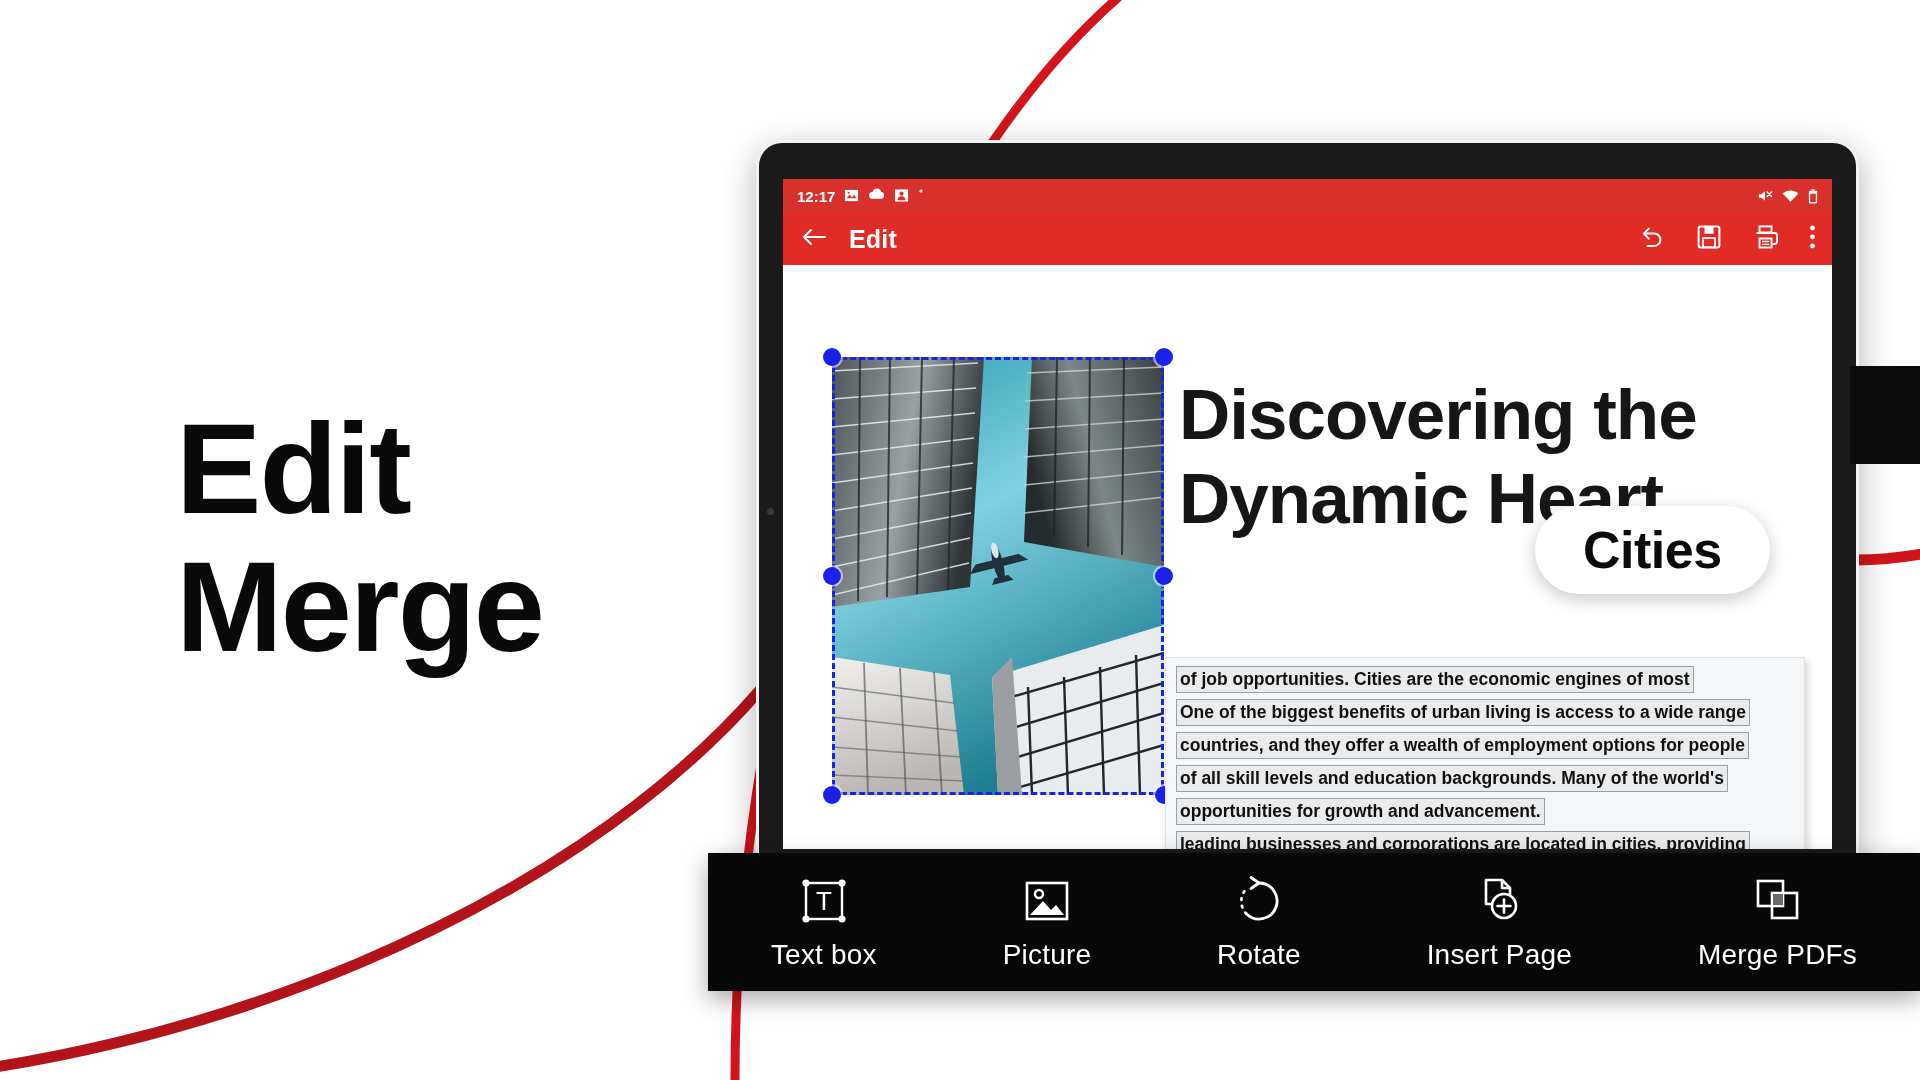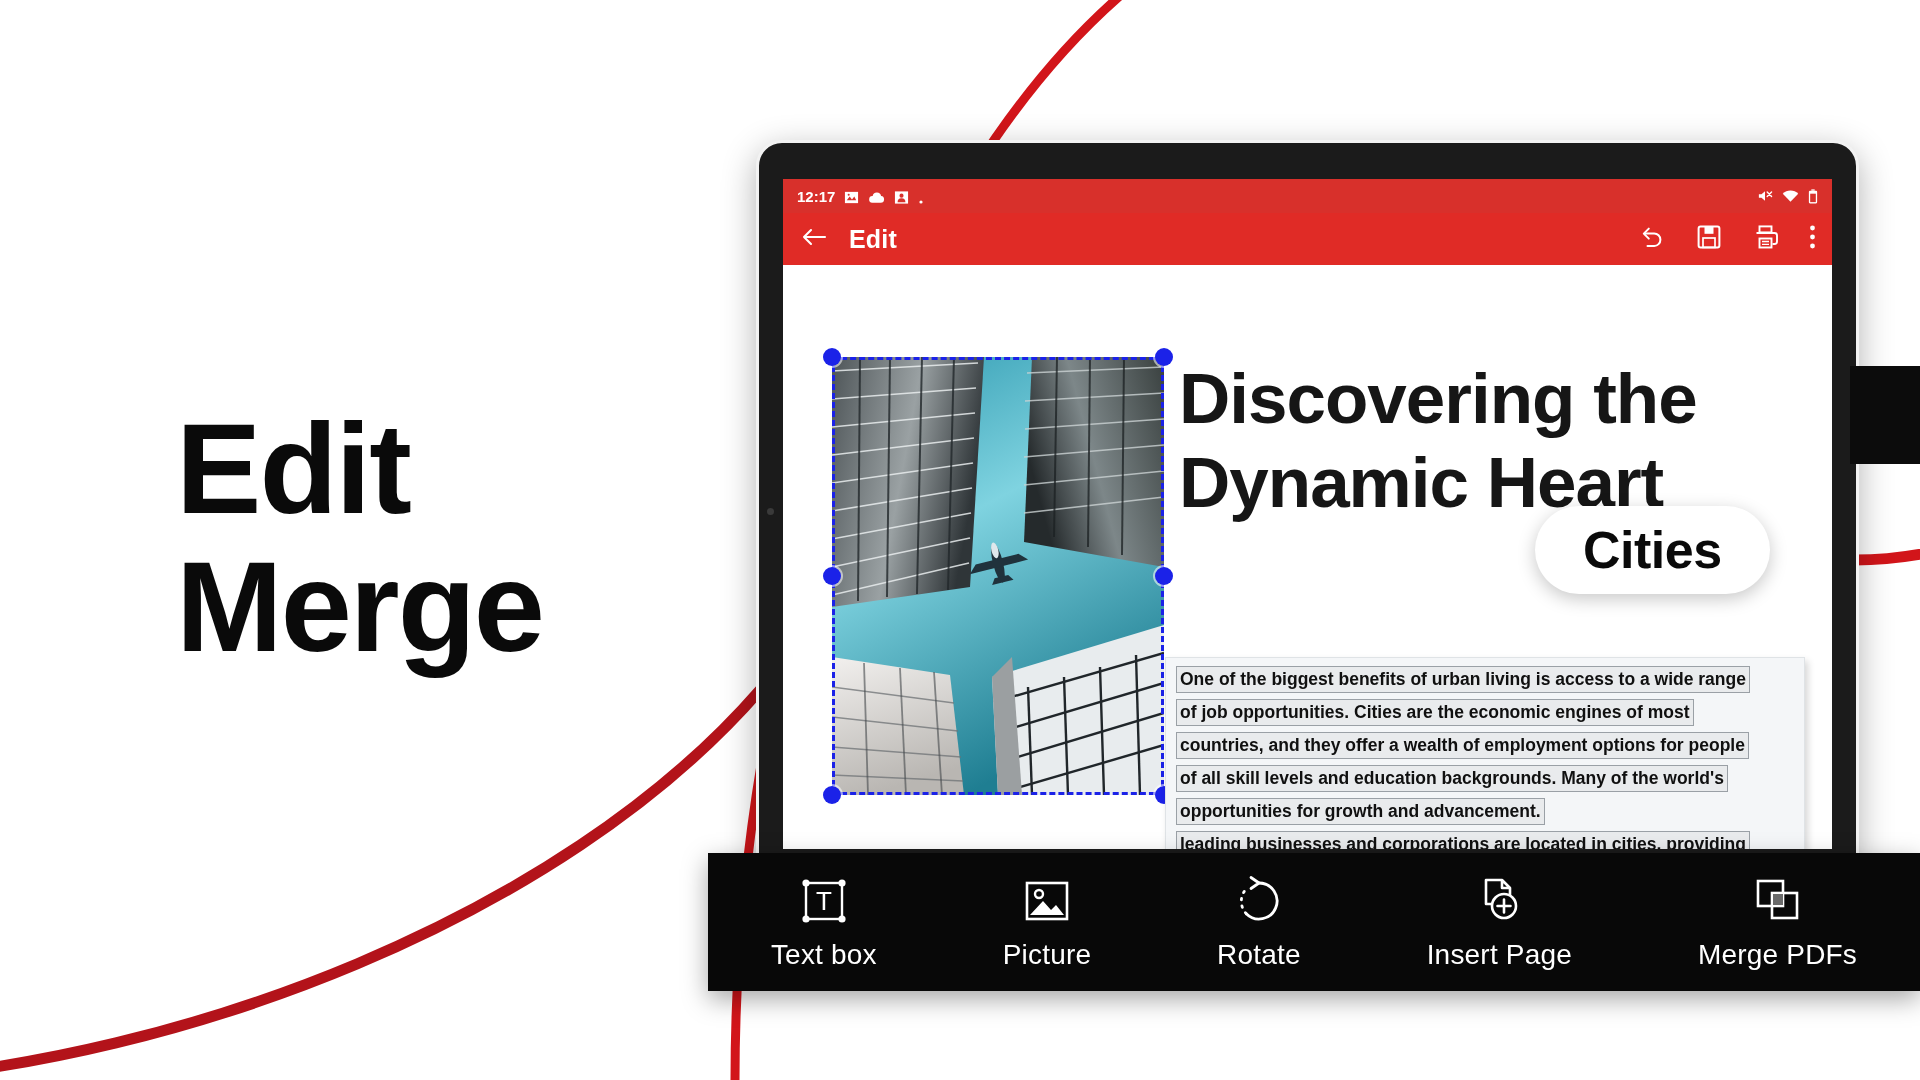--- a/index.html
+++ b/index.html
@@ -39,21 +39,21 @@
          margin-top:-3px; border-radius:50%; background:#3a3a3a; }
   .side-tab { position:absolute; left:1850px; top:366px; width:70px; height:98px;
               background:#0c0c0c; }
 
   
   .statusbar {
     height:34px; background:#d8302b; display:flex; align-items:center;
     padding:0 14px; color:#fff; font-size:15px; font-weight:bold;
     position:relative;
   }
-  .sb-left { display:flex; align-items:flex-end; gap:9px; }
+  .sb-left { display:flex; align-items:flex-start; gap:9px; }
   .sb-right { position:absolute; right:14px; display:flex; align-items:center; gap:9px; }
   .sb-ico { display:inline-flex; }
 
   
   .appbar {
     height:52px; background:#e02b26; display:flex; align-items:center;
     padding:0 18px; color:#fff; position:relative;
   }
   .appbar-title { font-size:25px; font-weight:bold; margin-left:22px; letter-spacing:.2px; }
   .appbar-actions { position:absolute; right:16px; display:flex; align-items:center; gap:30px; }
@@ -65,21 +65,21 @@
   .img-sel { position:absolute; left:49px; top:92px; width:332px; height:438px; }
   .img-photo { position:absolute; inset:0; overflow:hidden; background:#1d7f93; }
   .sel-border { position:absolute; inset:0; border:3px dashed #1b22e8; }
   .handle { position:absolute; width:18px; height:18px; border-radius:50%;
             background:#1b22e8; box-shadow:0 0 0 2px rgba(255,255,255,.55); }
   .h-tl{left:-9px;top:-9px;} .h-tr{right:-9px;top:-9px;}
   .h-bl{left:-9px;bottom:-9px;} .h-br{right:-9px;bottom:-9px;}
   .h-ml{left:-9px;top:50%;margin-top:-9px;} .h-mr{right:-9px;top:50%;margin-top:-9px;}
 
   
-  .headline { position:absolute; left:396px; top:92px; width:640px;
+  .headline { position:absolute; left:396px; top:108px; width:640px;
               font-size:71px; font-weight:bold; line-height:1.18;
               color:#161616; letter-spacing:-1px; }
   .hl-row { white-space:nowrap; }
   .sel-text { background:#2196F3; color:#0d1a24; position:relative; padding:0 1px; }
   .caret { display:inline-block; width:3px; height:62px; background:#111;
            vertical-align:-12px; margin:0 -1px; }
 
   
   .para-box {
     position:absolute; left:382px; top:392px; width:640px;
@@ -327,22 +327,22 @@
           <span class="handle h-bl"></span>
           <span class="handle h-br"></span>
         </div>
 
         <div class="headline">
           <div class="hl-row">Discovering the</div>
           <div class="hl-row">Dynamic Heart</div>
         </div>
 
         <div class="para-box">
+          <div><span class="para-line">of job opportunities. Cities are the economic engines of most</span></div>
           <div><span class="para-line">One of the biggest benefits of urban living is access to a wide range</span></div>
-          <div><span class="para-line">of job opportunities. Cities are the economic engines of most</span></div>
           <div><span class="para-line">countries, and they offer a wealth of employment options for people</span></div>
           <div><span class="para-line">of all skill levels and education backgrounds. Many of the world's</span></div>
           <div><span class="para-line">opportunities for growth and advancement.</span></div>
           <div><span class="para-line">leading businesses and corporations are located in cities, providing</span></div>
         </div>
 
       </div>
     </div>
   </div>
 

